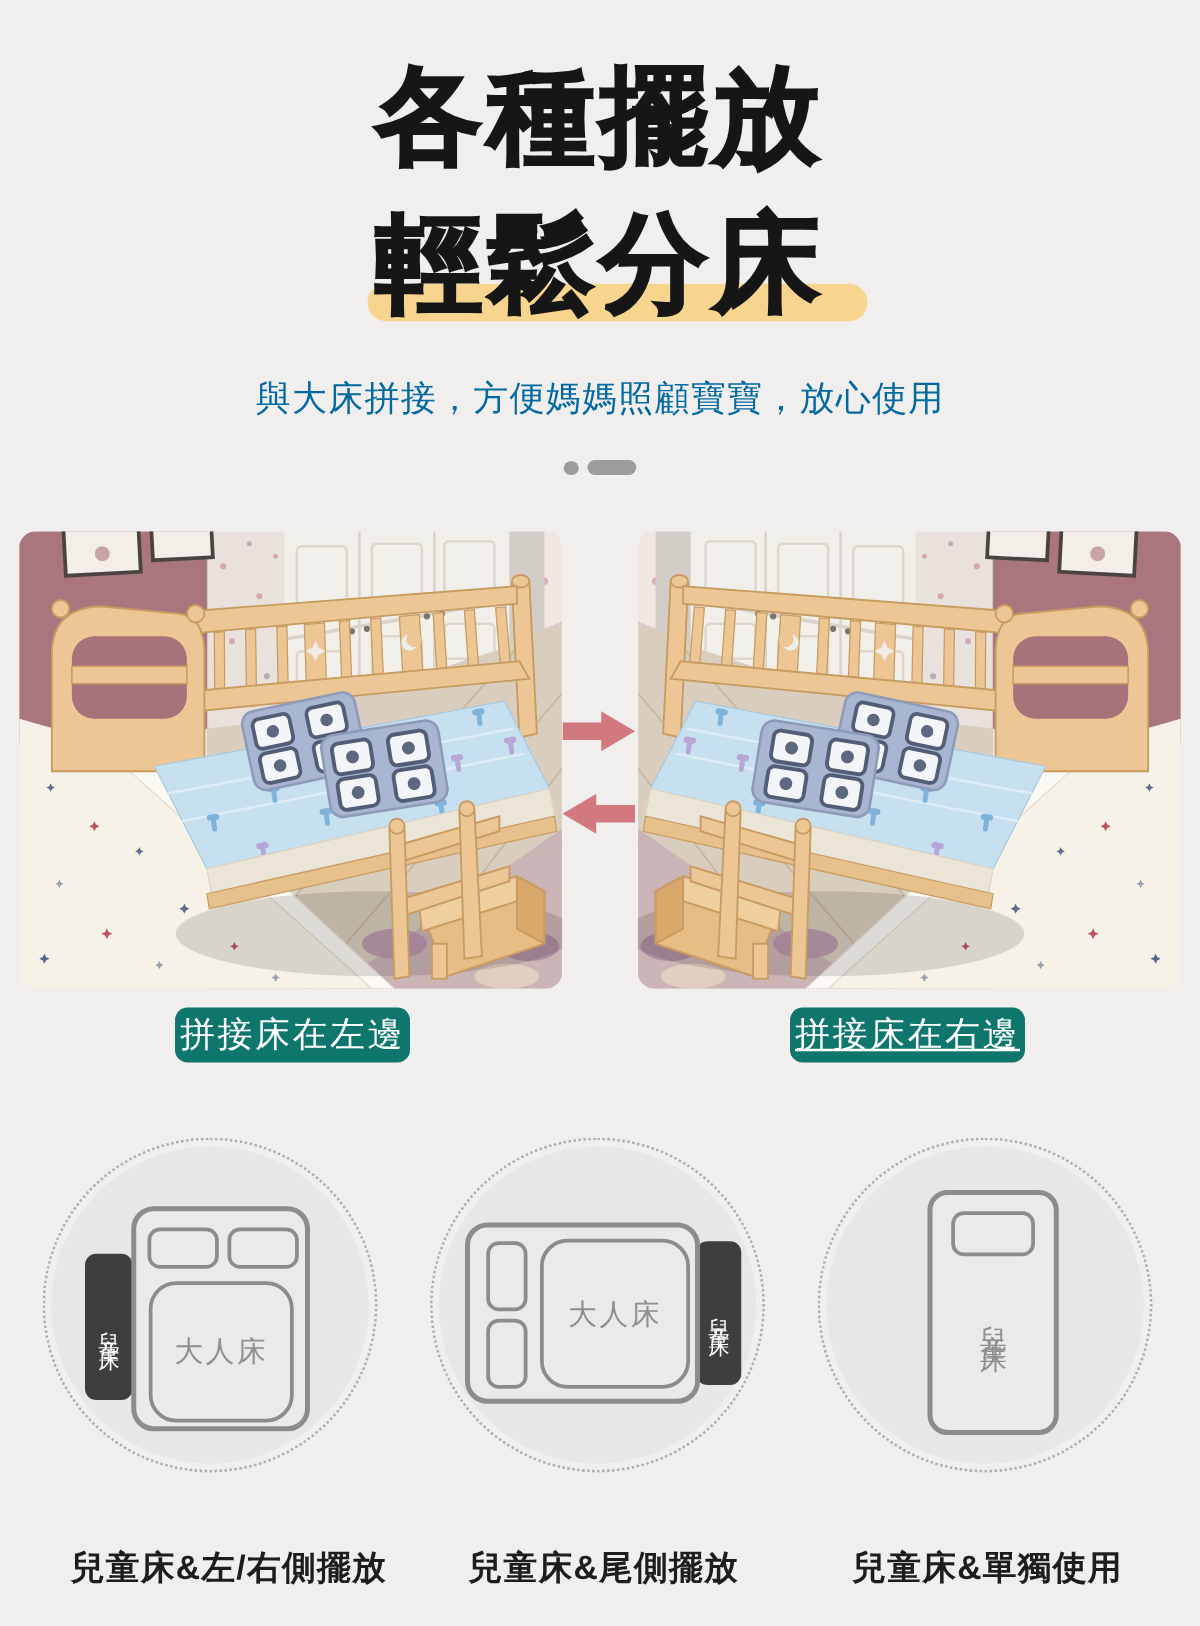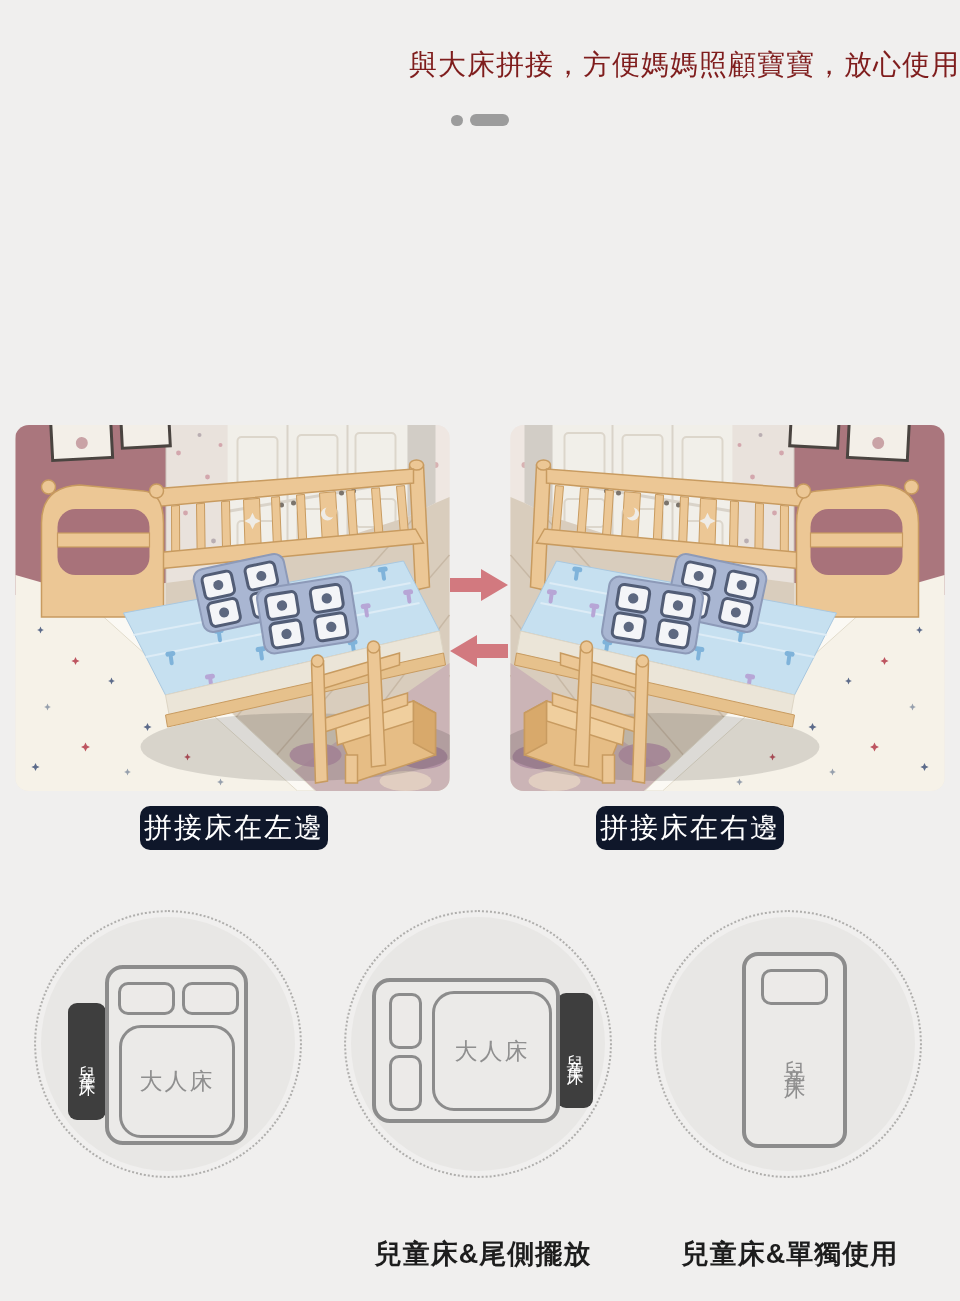--- a/index.html
+++ b/index.html
@@ -5,37 +5,37 @@
   html,body{margin:0;padding:0;}
   body{width:960px;font-family:"Liberation Sans","DejaVu Sans",sans-serif;background:#f0efee;}
   .page{position:relative;width:960px;height:1301px;background:#f0efee;overflow:hidden;}
 
   
   .title{padding-top:50px;text-align:center;font-weight:900;font-size:86px;color:#161616;line-height:1;}
   .t1{display:block;letter-spacing:4px;-webkit-text-stroke:2px #161616;}
   .t2{display:inline-block;position:relative;margin-top:32px;letter-spacing:4px;-webkit-text-stroke:2px #161616;}
   .t2 .hl{position:absolute;left:-6px;right:-34px;bottom:-3px;height:30px;background:#f8d58e;border-radius:16px;}
   .t2 .txt{position:relative;}
-  .subtitle{margin-top:46px;text-align:right;font-size:28px;color:#7f1d1d;letter-spacing:1px;}
+  .subtitle{margin-top:46px;text-align:center;font-size:28px;color:#0369a1;letter-spacing:1px;}
   .divider{display:flex;justify-content:center;align-items:center;gap:7px;margin-top:30px;}
   .divider .dot{width:12px;height:11px;border-radius:6px;background:#9c9c9c;}
   .divider .bar{width:39px;height:12px;border-radius:7px;background:#9c9c9c;}
 
   
   .photos{position:absolute;top:425px;left:15px;width:930px;height:366px;}
   .photo{position:absolute;top:0;width:435px;height:366px;border-radius:14px;overflow:hidden;margin:0;}
   .photo svg{display:block;width:435px;height:366px;}
   .photo.left{left:0;}
   .photo.right{left:495px;}
   .arrows{position:absolute;left:464px;top:141px;transform:translateX(-50%);display:flex;flex-direction:column;gap:28px;}
 
   .pill{position:absolute;top:806px;width:188px;height:44px;line-height:44px;text-align:center;
-        background:#0f172a;color:#fff;font-size:28px;letter-spacing:2px;border-radius:10px;}
+        background:#0f766e;color:#fff;font-size:28px;letter-spacing:2px;border-radius:10px;}
   .pill-left{left:140px;}
-  .pill-right{left:596px;}
+  .pill-right{left:632px;text-decoration:underline;}
 
   
   .circle{position:absolute;top:910px;width:268px;height:268px;box-sizing:border-box;
           border:2px dotted #afaeac;border-radius:50%;}
   .c1{left:34px;} .c2{left:344px;} .c3{left:654px;}
   .cfill{position:absolute;inset:5px;border-radius:50%;background:#e8e7e5;}
   .bed{position:absolute;box-sizing:border-box;border:4px solid #8c8c8c;background:#ebeae8;z-index:1;}
   .pilw{position:absolute;box-sizing:border-box;border:3.5px solid #8c8c8c;border-radius:10px;background:#eceae8;}
   .mat{position:absolute;box-sizing:border-box;border:3.5px solid #8c8c8c;border-radius:22px;
        display:flex;align-items:center;justify-content:center;color:#8f8f8f;font-size:23px;letter-spacing:2px;}
@@ -59,20 +59,27 @@
 
   .caption{position:absolute;top:1236px;transform:translateX(-50%);white-space:nowrap;
            font-size:27px;font-weight:600;color:#1d1d1d;letter-spacing:1px;}
   .cap1{left:183px;} .cap2{left:483px;} .cap3{left:790px;}
 </style>
 </head>
 <body>
 
 <div class="page">
 
+  <div class="title">
+    <span class="t1">各種擺放</span>
+    <span class="t2">
+      <span class="hl"></span>
+      <span class="txt">輕鬆分床</span>
+    </span>
+  </div>
 
   <div class="subtitle">與大床拼接，方便媽媽照顧寶寶，放心使用</div>
 
   <div class="divider">
     <span class="dot"></span>
     <span class="bar"></span>
   </div>
 
   <svg width="0" height="0" style="position:absolute" aria-hidden="true">
     <defs>
@@ -293,16 +300,17 @@
   </div>
 
   <div class="circle c3">
     <div class="cfill"></div>
     <div class="bed bed3">
       <div class="pilw pE"></div>
       <span class="vtext3">兒童床</span>
     </div>
   </div>
 
+  <div class="caption cap1">兒童床&amp;左/右側擺放</div>
   <div class="caption cap3">兒童床&amp;單獨使用</div>
   <div class="caption cap2">兒童床&amp;尾側擺放</div>
 
 </div>
 
 </body></html>

